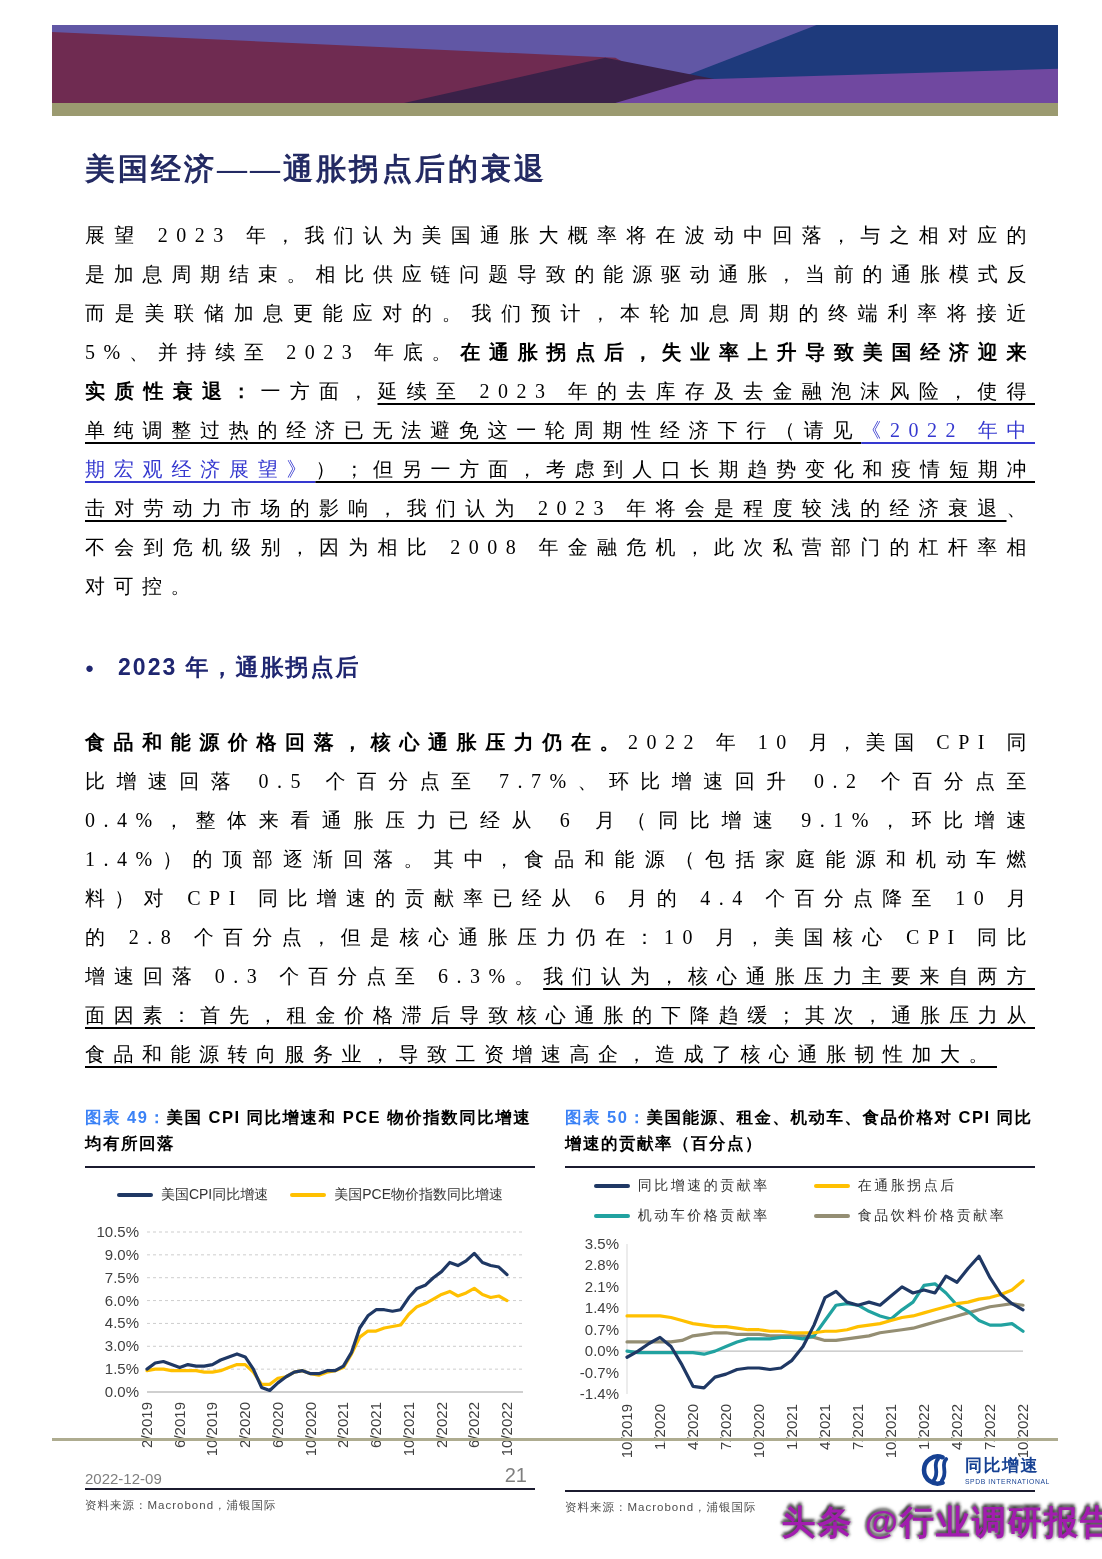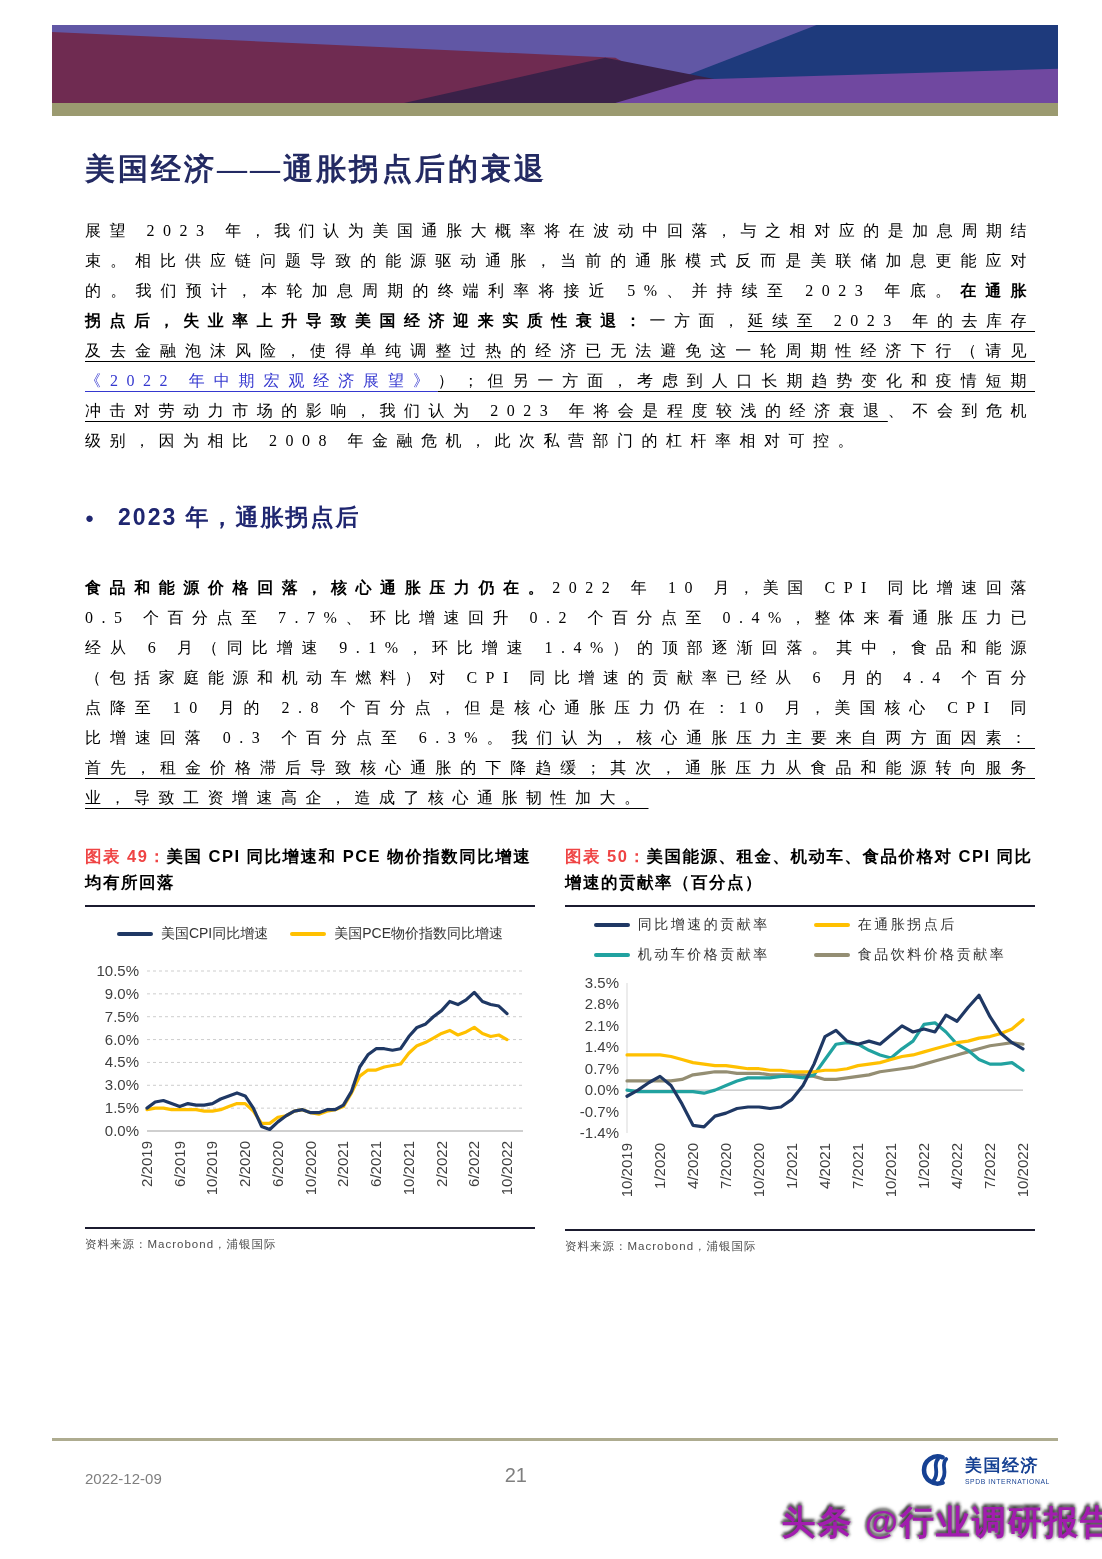--- a/index.html
+++ b/index.html
@@ -12,38 +12,38 @@
   .t-purple{background:#6157A5;clip-path:polygon(0 0,76% 0,56% 100%,36% 100%,0 16%);}
   .t-maroon{background:#6F2B51;clip-path:polygon(0 9%,56% 42%,64% 100%,0 100%);}
   .t-plum{background:#3A2148;clip-path:polygon(35% 100%,55% 42%,78% 100%);}
   .t-violet{background:#7048A0;clip-path:polygon(56% 100%,64% 70%,100% 56%,100% 100%);}
   .olive-strip{position:absolute;left:52px;top:103px;width:1006px;height:13px;background:#9B9A70;}
 
   
   .content{position:absolute;left:85px;top:130px;width:950px;}
   h1.page-title{margin:18px 0 26px;font-size:30px;line-height:1.4;font-weight:bold;
       color:#232A63;letter-spacing:3px;font-family:"Liberation Serif",serif;}
-  p.body{margin:0 0 0 0;font-size:16px;line-height:30px;letter-spacing:8.5px;
+  p.body{margin:0 0 0 0;font-size:20px;line-height:39px;letter-spacing:8.5px;
       text-align:justify;color:#000;}
   p.body .b{font-weight:bold;}
   p.body .u{text-decoration:underline;text-underline-offset:5px;}
   p.body .lnk{color:#3538CF;}
   .section-heading{display:flex;align-items:center;margin:46px 0 40px;color:#1F2670;
       font-weight:bold;font-size:23px;letter-spacing:2px;font-family:"Liberation Sans",sans-serif;}
   .section-heading .bullet{font-size:15px;margin-right:24px;letter-spacing:0;}
 
   
   .figures{display:flex;gap:30px;margin-top:30px;}
   .fig{margin:0;}
   .fig-49{width:450px;}
   .fig-50{width:470px;}
   figcaption{min-height:54px;padding-bottom:8px;border-bottom:2.5px solid #1B1B2F;
       font-family:"Liberation Sans",sans-serif;font-weight:bold;font-size:16.5px;
       line-height:26px;letter-spacing:1.5px;color:#000;}
-  .fig-label{color:#ef4444;text-align:center;}
+  .fig-label{color:#3b82f6;text-align:center;}
   .legend{display:flex;justify-content:center;align-items:center;gap:22px;height:54px;
       font-family:"Liberation Sans",sans-serif;font-size:14px;color:#333;}
   .legend.grid2{display:grid;grid-template-columns:auto auto;justify-content:center;
       column-gap:44px;row-gap:12px;height:66px;align-content:center;letter-spacing:2.5px;}
   .legend-item{display:flex;align-items:center;white-space:nowrap;}
   .swatch{display:inline-block;width:36px;height:4px;border-radius:2px;margin-right:8px;flex:0 0 auto;}
   .chart{display:block;}
   .source-rule{border-top:2.5px solid #1B1B2F;margin-top:4px;}
   .fig-source{margin-top:8px;font-family:"Liberation Sans",sans-serif;font-size:11.5px;
       letter-spacing:1px;color:#4D4D4D;}
@@ -204,21 +204,21 @@
     <div class="footer-row">
       <span class="report-date">2022-12-09</span>
       <span class="page-number">21</span>
       <div class="logo">
         <svg width="40" height="34" viewBox="0 0 44 36">
           <path d="M27 4 A15 15 0 1 0 27 32" stroke="#164193" stroke-width="5" fill="none" stroke-linecap="round"></path>
           <path d="M22 6 C15 13 25 20 17 30" stroke="#164193" stroke-width="4.2" fill="none" stroke-linecap="round"></path>
           <path d="M31 6 C24 13 34 20 26 30" stroke="#164193" stroke-width="4.2" fill="none" stroke-linecap="round"></path>
         </svg>
         <div>
-          <div class="logo-text-cn">美国经济</div>
+          <div class="logo-text-cn">同比增速</div>
           <div class="logo-text-en">SPDB INTERNATIONAL</div>
         </div>
       </div>
     </div>
   </footer>
 
   <div class="watermark">头条 @行业调研报告</div>
 
 </div>
 

